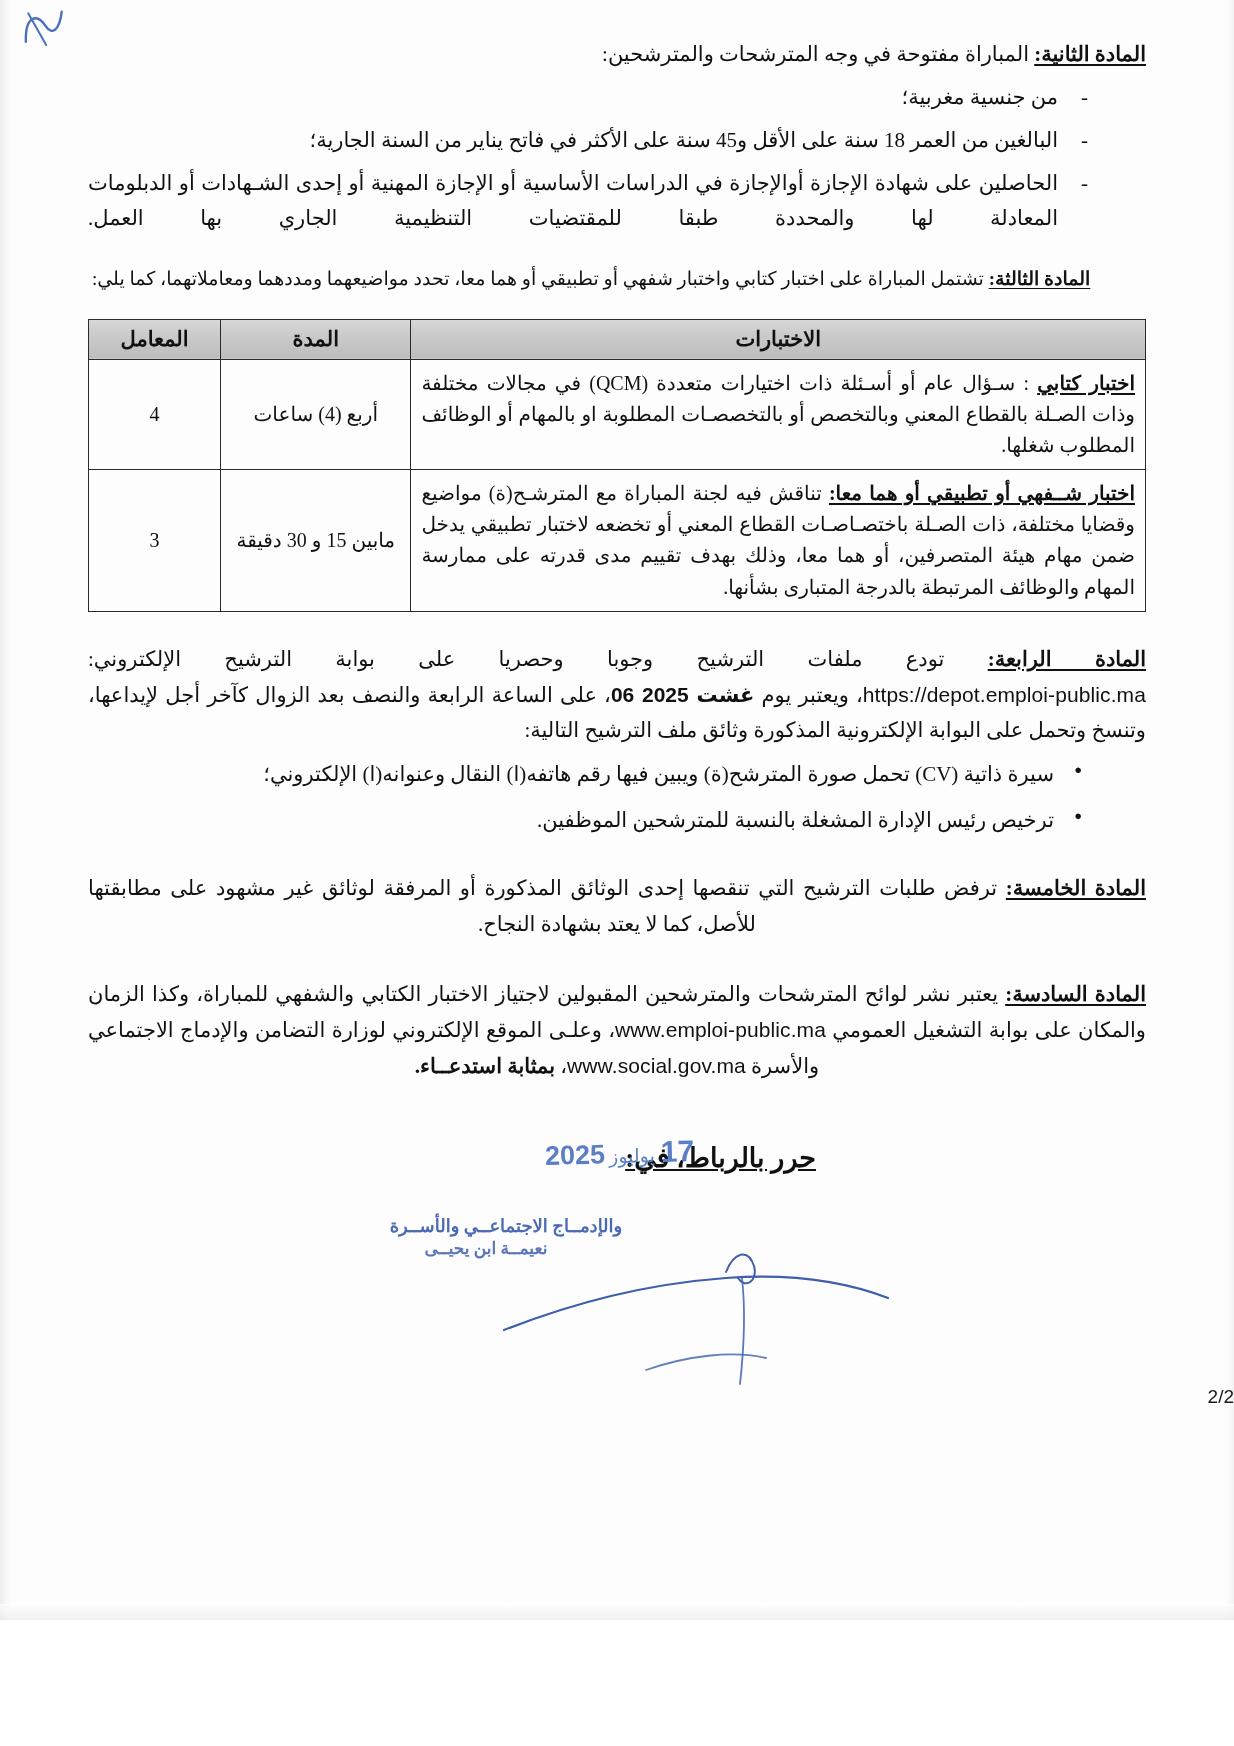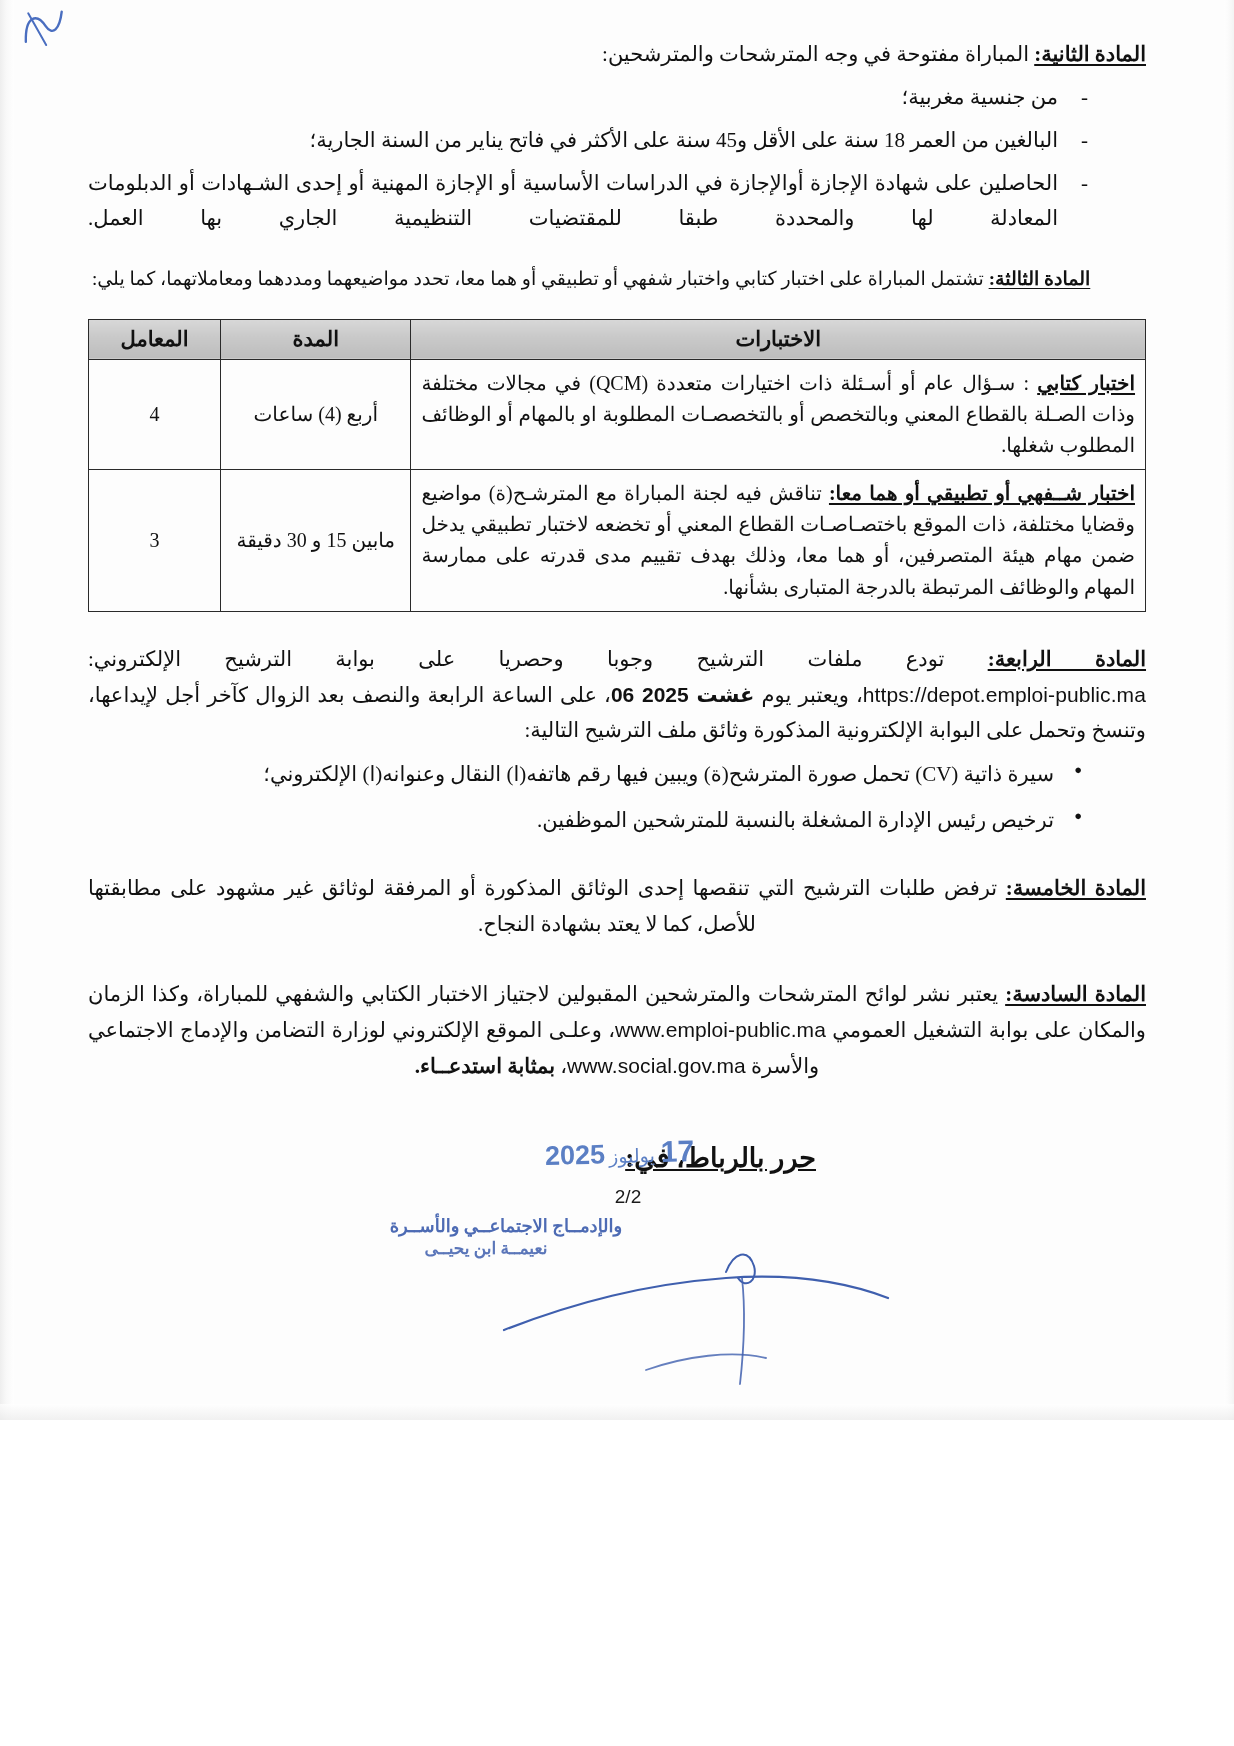--- a/index.html
+++ b/index.html
@@ -8,21 +8,21 @@
     padding: 0;
     background: #ffffff;
   }
   body {
     font-family: "Liberation Serif", "DejaVu Serif", serif;
     color: #111111;
   }
   .page {
     position: relative;
     width: 1234px;
-    height: 1420px;
+    height: 1620px;
     margin: 0 auto;
     background: #fdfdfd;
     overflow: hidden;
     box-sizing: border-box;
   }
   
   .scan-edge-left {
     position: absolute;
     top: 0; left: 0;
     width: 14px; height: 100%;
@@ -272,21 +272,21 @@
     right: 180px;
     top: 96px;
     width: 470px;
     height: 150px;
     pointer-events: none;
   }
   .page-number {
     position: absolute;
     bottom: 212px;
     left: 0; right: 0;
-    text-align: center;
+    text-align: right;
     font-family: "Liberation Sans", "DejaVu Sans", sans-serif;
     font-size: 19px;
     color: #1a1a1a;
     margin-left: 22px;
   }
   .corner-mark {
     position: absolute;
     top: 4px;
     left: 16px;
     width: 60px;
@@ -339,21 +339,21 @@
           <th>المعامل</th>
         </tr>
       </thead>
       <tbody>
         <tr>
           <td class="desc"><span class="exam-title">اختبار كتابي</span><span> : </span><span>سـؤال عام أو أسـئلة ذات اختيارات متعددة (QCM) في مجالات مختلفة وذات الصـلة بالقطاع المعني وبالتخصص أو بالتخصصـات المطلوبة او بالمهام أو الوظائف المطلوب شغلها.</span></td>
           <td class="dur">أربع (4) ساعات</td>
           <td class="coef">4</td>
         </tr>
         <tr>
-          <td class="desc"><span class="exam-title">اختبار شــفهي أو تطبيقي أو هما معا:</span><span> </span><span>تناقش فيه لجنة المباراة مع المترشـح(ة) مواضيع وقضايا مختلفة، ذات الموقع باختصـاصـات القطاع المعني أو تخضعه لاختبار تطبيقي يدخل ضمن مهام هيئة المتصرفين، أو هما معا، وذلك بهدف تقييم مدى قدرته على ممارسة المهام والوظائف المرتبطة بالدرجة المتبارى بشأنها.</span></td>
+          <td class="desc"><span class="exam-title">اختبار شــفهي أو تطبيقي أو هما معا:</span><span> </span><span>تناقش فيه لجنة المباراة مع المترشـح(ة) مواضيع وقضايا مختلفة، ذات الصـلة باختصـاصـات القطاع المعني أو تخضعه لاختبار تطبيقي يدخل ضمن مهام هيئة المتصرفين، أو هما معا، وذلك بهدف تقييم مدى قدرته على ممارسة المهام والوظائف المرتبطة بالدرجة المتبارى بشأنها.</span></td>
           <td class="dur">مابين 15 و 30 دقيقة</td>
           <td class="coef">3</td>
         </tr>
       </tbody>
     </table>
 
     <div class="art4">
       <span class="lead-line"><span class="article-label">المادة الرابعة:</span><span> تودع ملفات الترشيح وجوبا وحصريا على بوابة الترشيح الإلكتروني:</span></span><span class="latin">https://depot.emploi-public.ma</span><span>، ويعتبر يوم </span><span class="latin-bold">06 غشت 2025</span><span>، على الساعة الرابعة والنصف بعد الزوال كآخر أجل لإيداعها، وتنسخ وتحمل على البوابة الإلكترونية المذكورة وثائق ملف الترشيح التالية:</span>
     </div>
 

